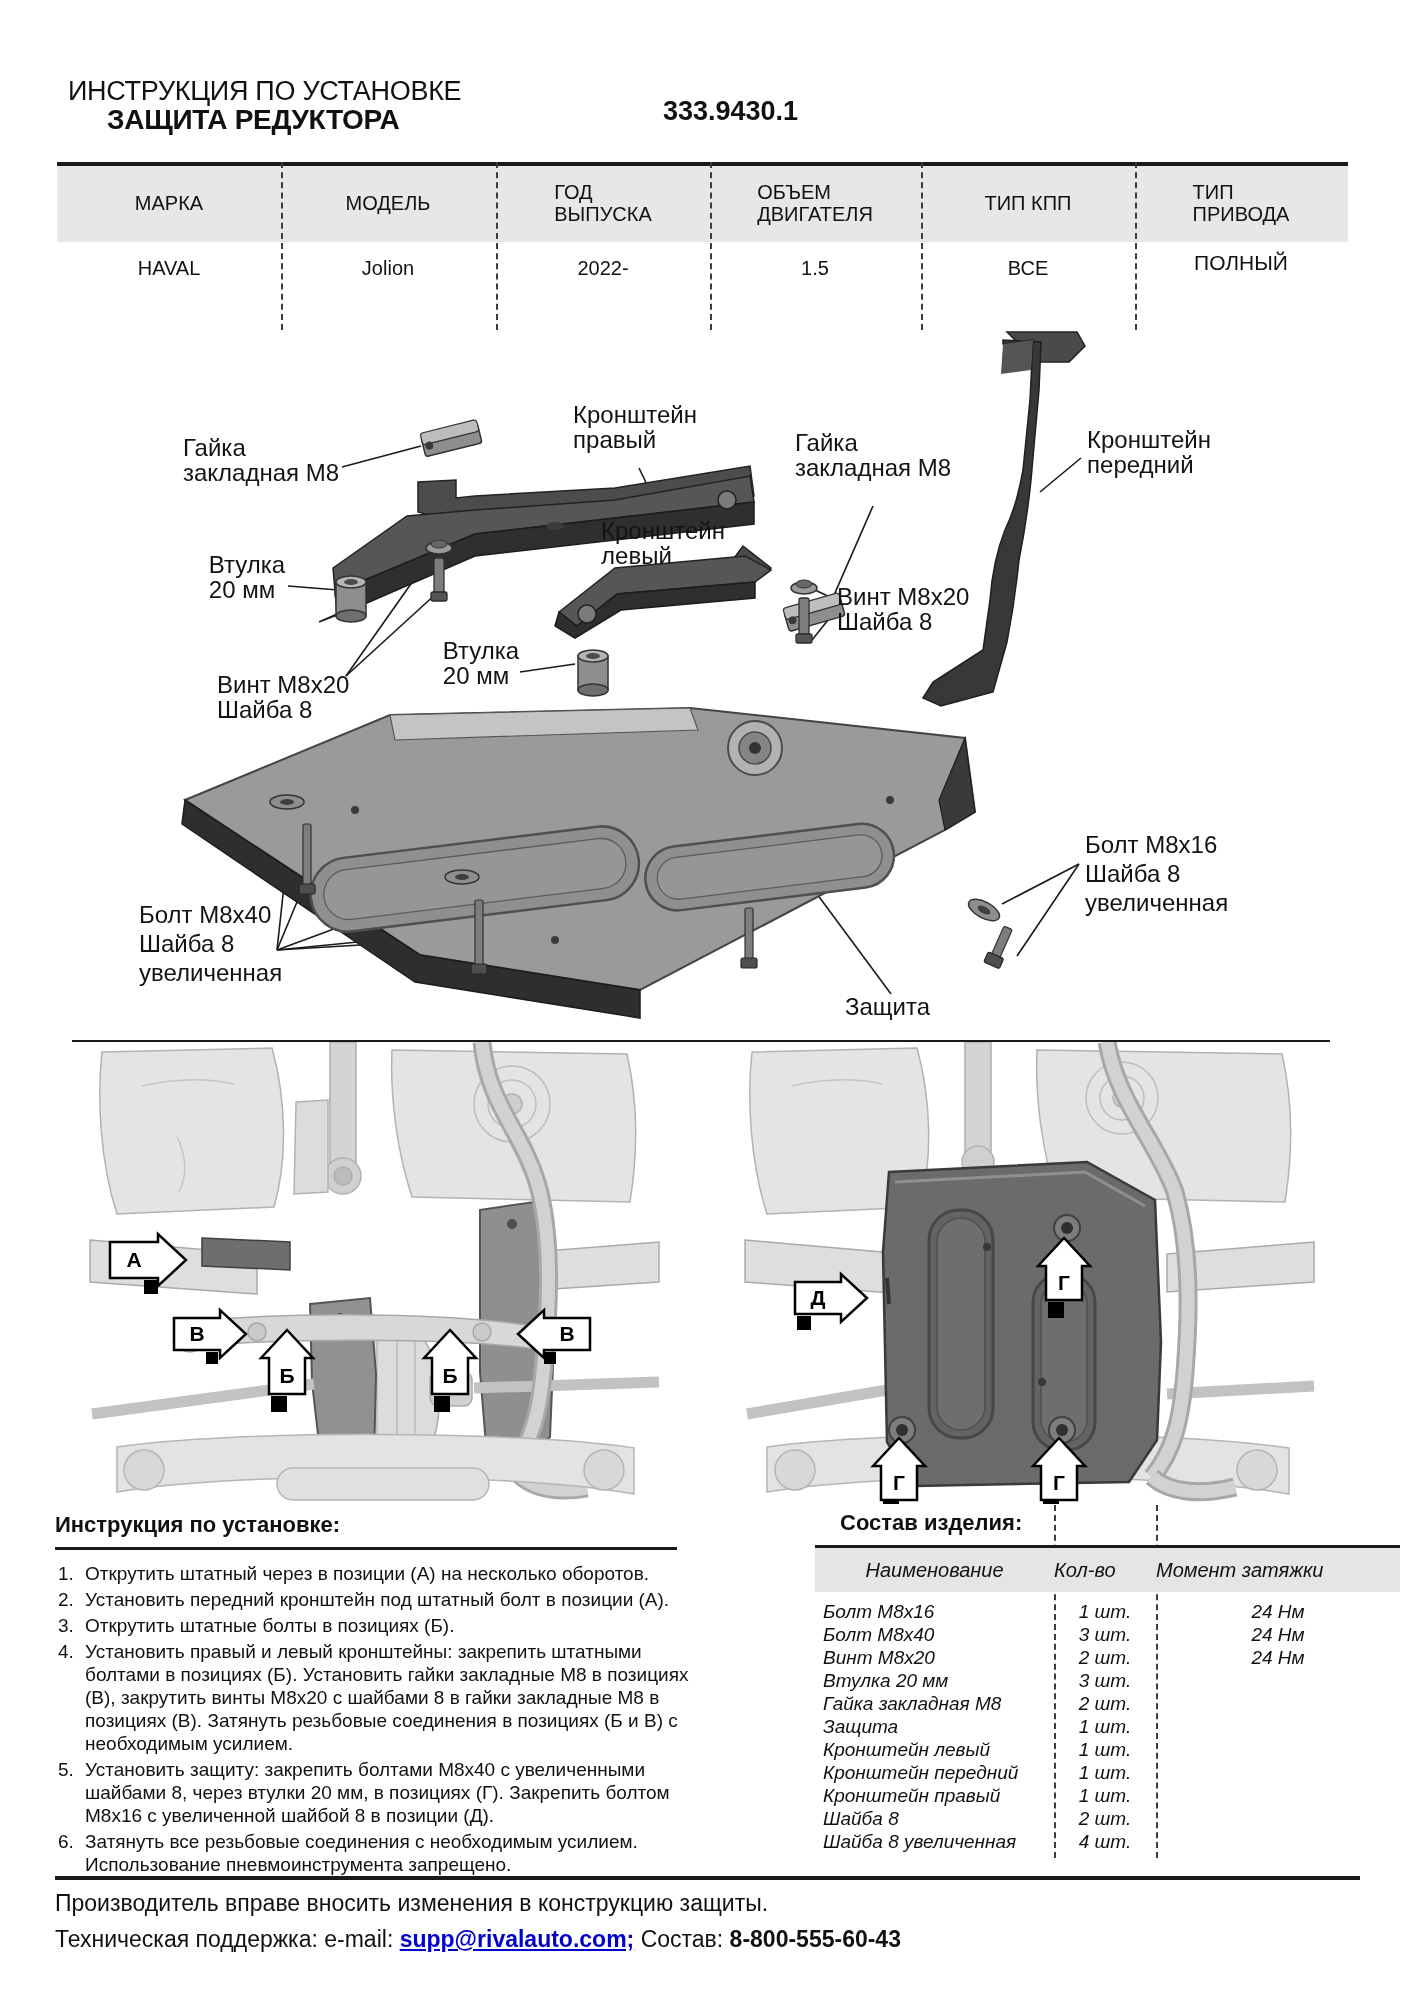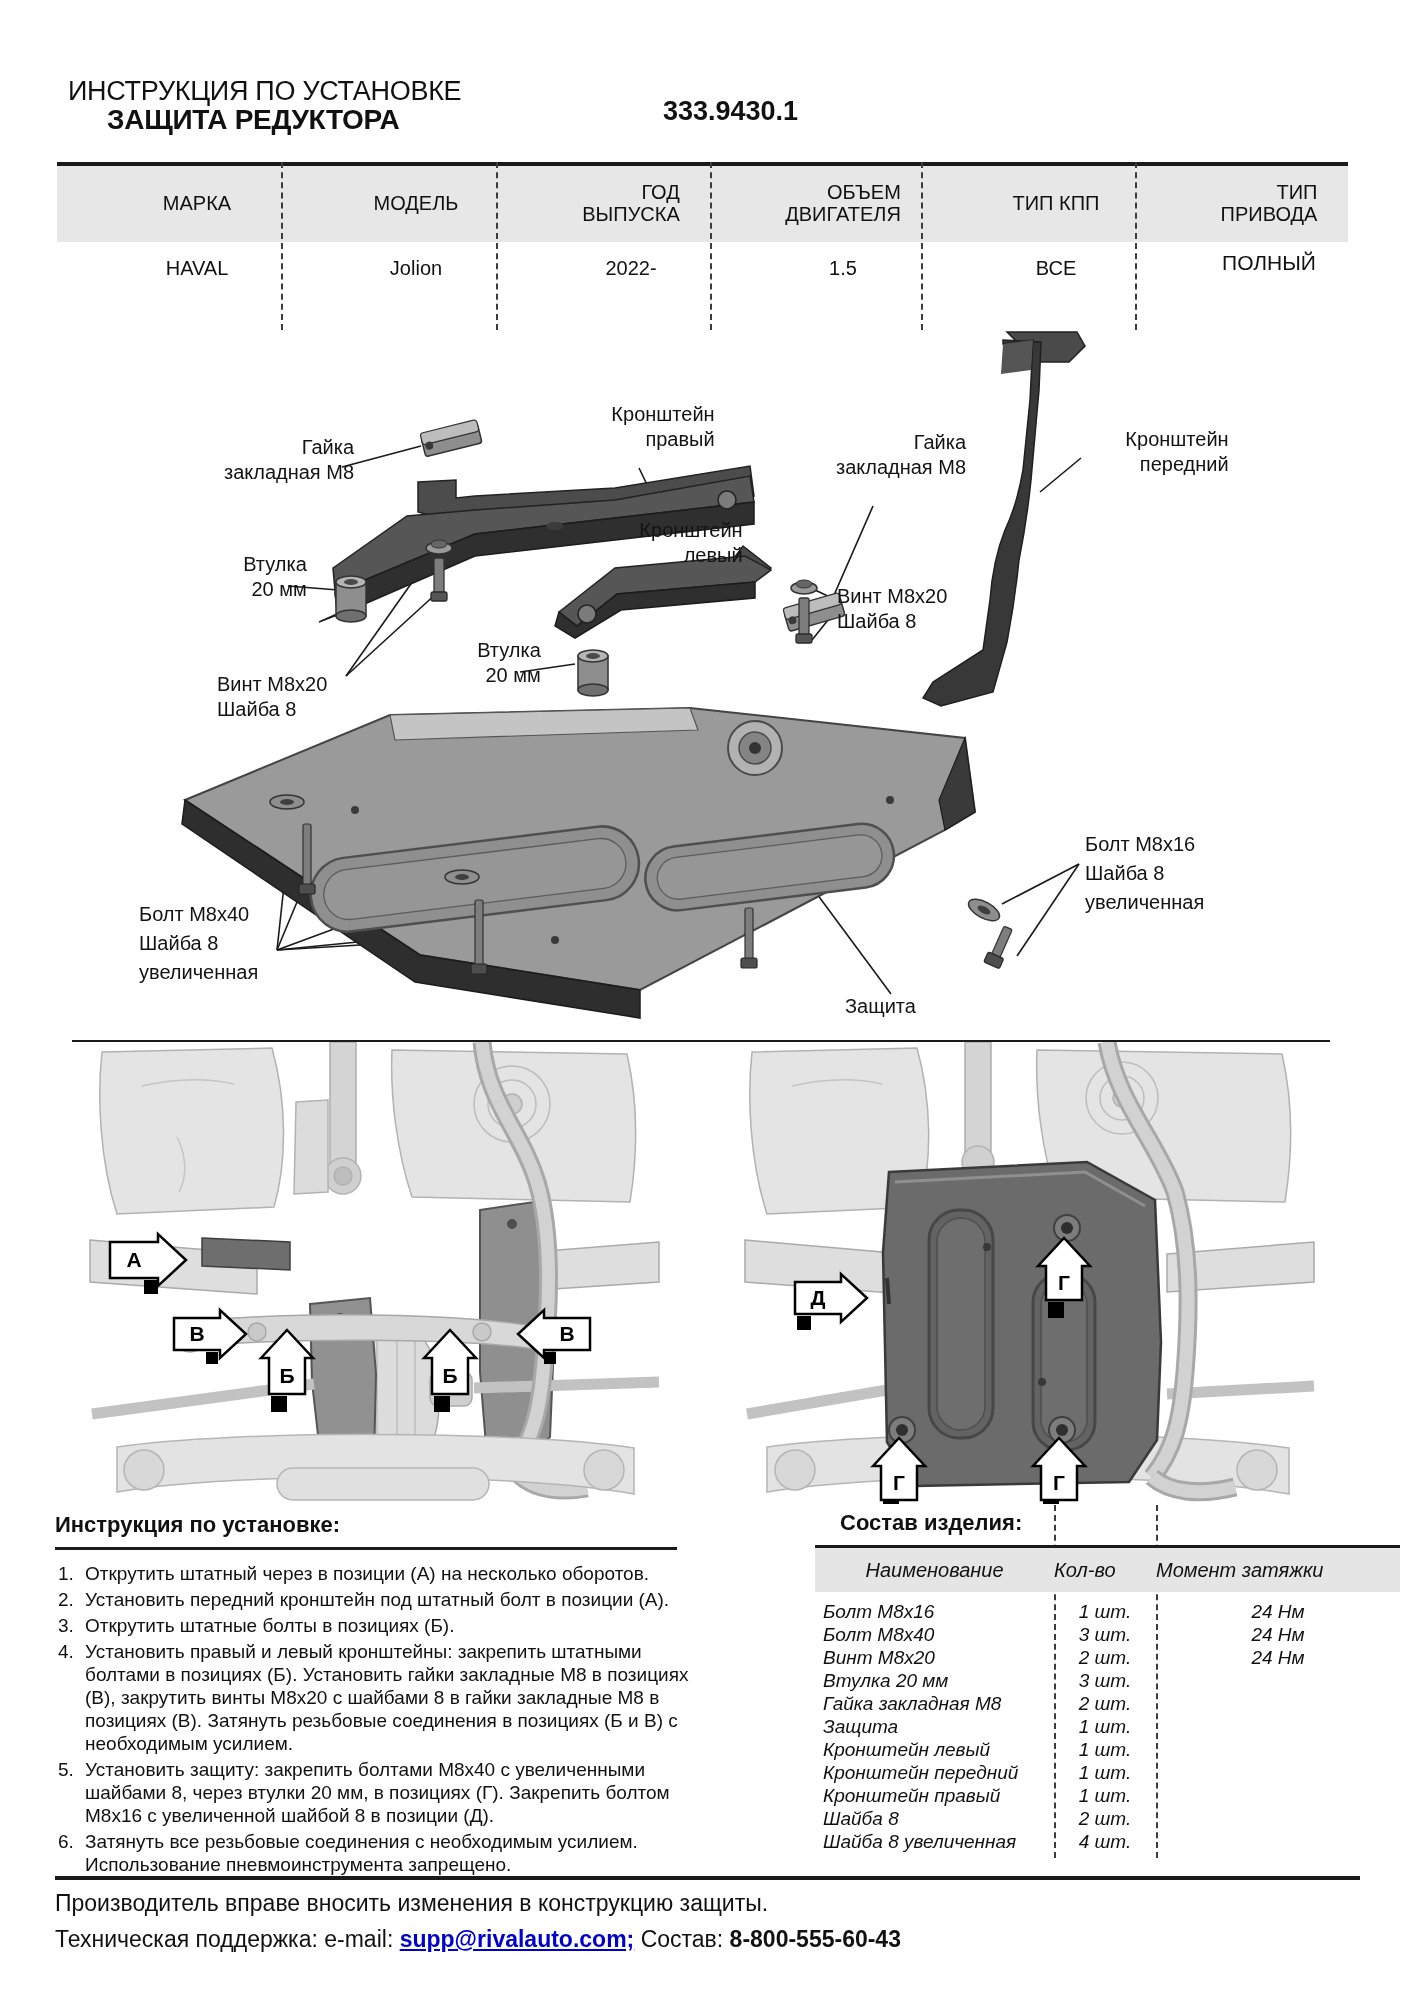--- a/index.html
+++ b/index.html
@@ -1,26 +1,26 @@
 <!DOCTYPE html>
 <html><head>
 <meta charset="utf-8">
 <style>
   html,body{margin:0;padding:0;background:#888;}
   .page{position:relative;width:1414px;height:2000px;background:#ffffff;margin:0 auto;
         font-family:"Liberation Sans", sans-serif;color:#111;overflow:hidden;}
   .abs{position:absolute;}
   .pre{white-space:pre-line;}
-  .ctr{text-align:right;transform:translateX(-50%);margin-left:28px;}
+  .ctr{text-align:left;transform:translateX(-50%);}
   .t1{font-size:27px;letter-spacing:-0.3px;}
   .t2{font-size:28px;font-weight:bold;letter-spacing:-0.3px;}
   .pn{font-size:27px;font-weight:bold;}
   .vcell{font-size:20px;line-height:22px;}
   .dash{width:0;border-left:2px dashed #3c3c3c;}
-  .dlbl{font-size:20px;line-height:25px;color:#131313;}
+  .dlbl{font-size:24px;line-height:25px;color:#131313;}
   .instr-h,.parts-h{font-size:22px;font-weight:bold;}
   .ln{background:#1a1a1a;}
   .item{display:flex;font-size:19px;line-height:23px;margin-bottom:3px;}
   .item .n{width:27px;flex:none;}
   .item .t{flex:1;}
   .prow{display:flex;font-size:19px;line-height:23px;}
   .prow .c1{width:239px;padding-left:8px;box-sizing:border-box;}
   .prow .c2{width:102px;text-align:center;}
   .prow .c3{width:244px;text-align:center;}
   .phead{display:flex;font-size:20px;height:44px;align-items:center;}

